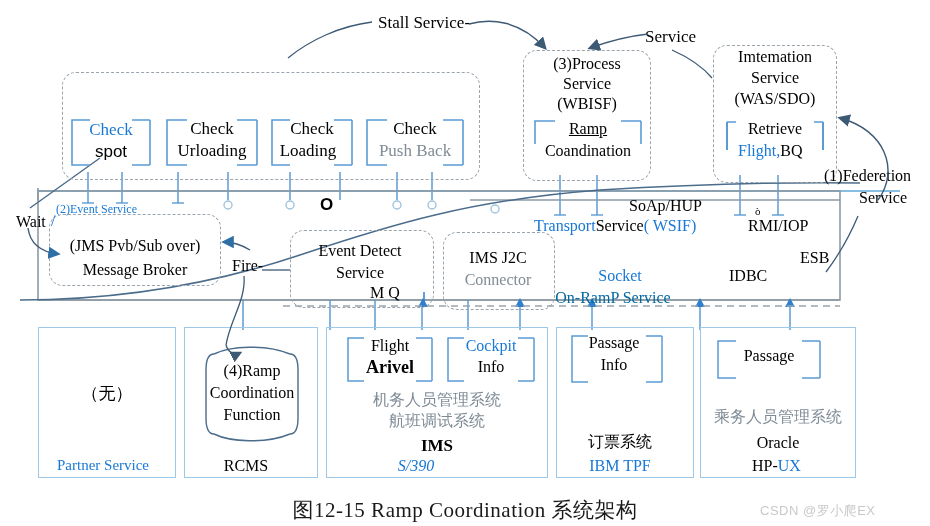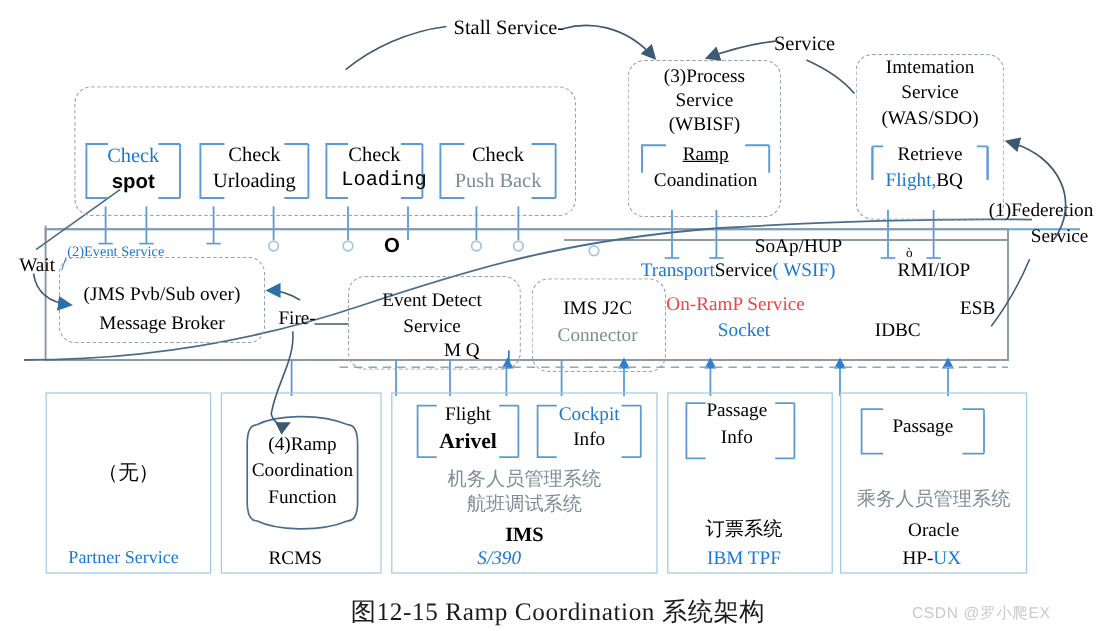--- a/index.html
+++ b/index.html
@@ -14,21 +14,21 @@
     width:930px;
     height:526px;
     overflow:hidden;
     background:#fff;
   }
   
   .abs{position:absolute;box-sizing:border-box;}
 
   
   .blue{color:#1878d6;}
-  .blue2{color:#ef4444;}
+  .blue2{color:#0369a1;margin-top:44px;}
   .gray{color:#7f8b96;}
 
   
   .dashbox{
     border:1.4px dashed #9aa4ad;
     border-radius:14px;
     background:transparent;
   }
   
   .bluebox{
@@ -148,39 +148,39 @@
 
   <div class="abs dashbox" style="left:62px;top:72px;width:418px;height:108px;"></div>
 
 
   <div class="abs" style="left:68px;top:117px;width:86px;height:52px;">
     <svg width="86" height="52">
       <path d="M4,6 L4,3 L22,3 M82,3 L64,3 M82,3 L82,6" stroke="#5b9bd5" stroke-width="1.6" fill="none"></path>
       <path d="M4,6 L4,48 L22,48 M82,48 L64,48 M82,48 L82,6" stroke="#5b9bd5" stroke-width="1.6" fill="none"></path>
     </svg>
     <div class="abs lbl c blue" style="left:43px;top:4px;font-size:17px;">Check</div>
-    <div class="abs lbl c" style="left:43px;top:26px;font-size:17px;font-family:'Liberation Sans',sans-serif;font-weight:bold;">spot</div>
+    <div class="abs lbl c" style="left:43px;top:26px;font-size:17px;font-family:'Liberation Sans',sans-serif;font-weight:normal;">spot</div>
   </div>
 
   <div class="abs" style="left:163px;top:117px;width:98px;height:52px;">
     <svg width="98" height="52">
       <path d="M4,6 L4,3 L24,3 M94,3 L74,3 M94,3 L94,6" stroke="#5b9bd5" stroke-width="1.6" fill="none"></path>
       <path d="M4,6 L4,48 L24,48 M94,48 L74,48 M94,48 L94,6" stroke="#5b9bd5" stroke-width="1.6" fill="none"></path>
     </svg>
     <div class="abs lbl c" style="left:49px;top:3px;font-size:17px;">Check</div>
     <div class="abs lbl c" style="left:49px;top:25px;font-size:17px;">Urloading</div>
   </div>
 
   <div class="abs" style="left:268px;top:117px;width:88px;height:52px;">
     <svg width="88" height="52">
       <path d="M4,6 L4,3 L22,3 M84,3 L66,3 M84,3 L84,6" stroke="#5b9bd5" stroke-width="1.6" fill="none"></path>
       <path d="M4,6 L4,48 L22,48 M84,48 L66,48 M84,48 L84,6" stroke="#5b9bd5" stroke-width="1.6" fill="none"></path>
     </svg>
     <div class="abs lbl c" style="left:44px;top:3px;font-size:17px;">Check</div>
-    <div class="abs lbl c" style="left:52px;top:25px;font-size:17px;font-family:Liberation Mono, monospace;">Loading</div>
+    <div class="abs lbl c" style="left:40px;top:25px;font-size:17px;">Loading</div>
   </div>
 
   <div class="abs" style="left:363px;top:117px;width:104px;height:52px;">
     <svg width="104" height="52">
       <path d="M4,6 L4,3 L24,3 M100,3 L80,3 M100,3 L100,6" stroke="#5b9bd5" stroke-width="1.6" fill="none"></path>
       <path d="M4,6 L4,48 L24,48 M100,48 L80,48 M100,48 L100,6" stroke="#5b9bd5" stroke-width="1.6" fill="none"></path>
     </svg>
     <div class="abs lbl c" style="left:52px;top:3px;font-size:17px;">Check</div>
     <div class="abs lbl c gray" style="left:52px;top:25px;font-size:17px;">Push Back</div>
   </div>

